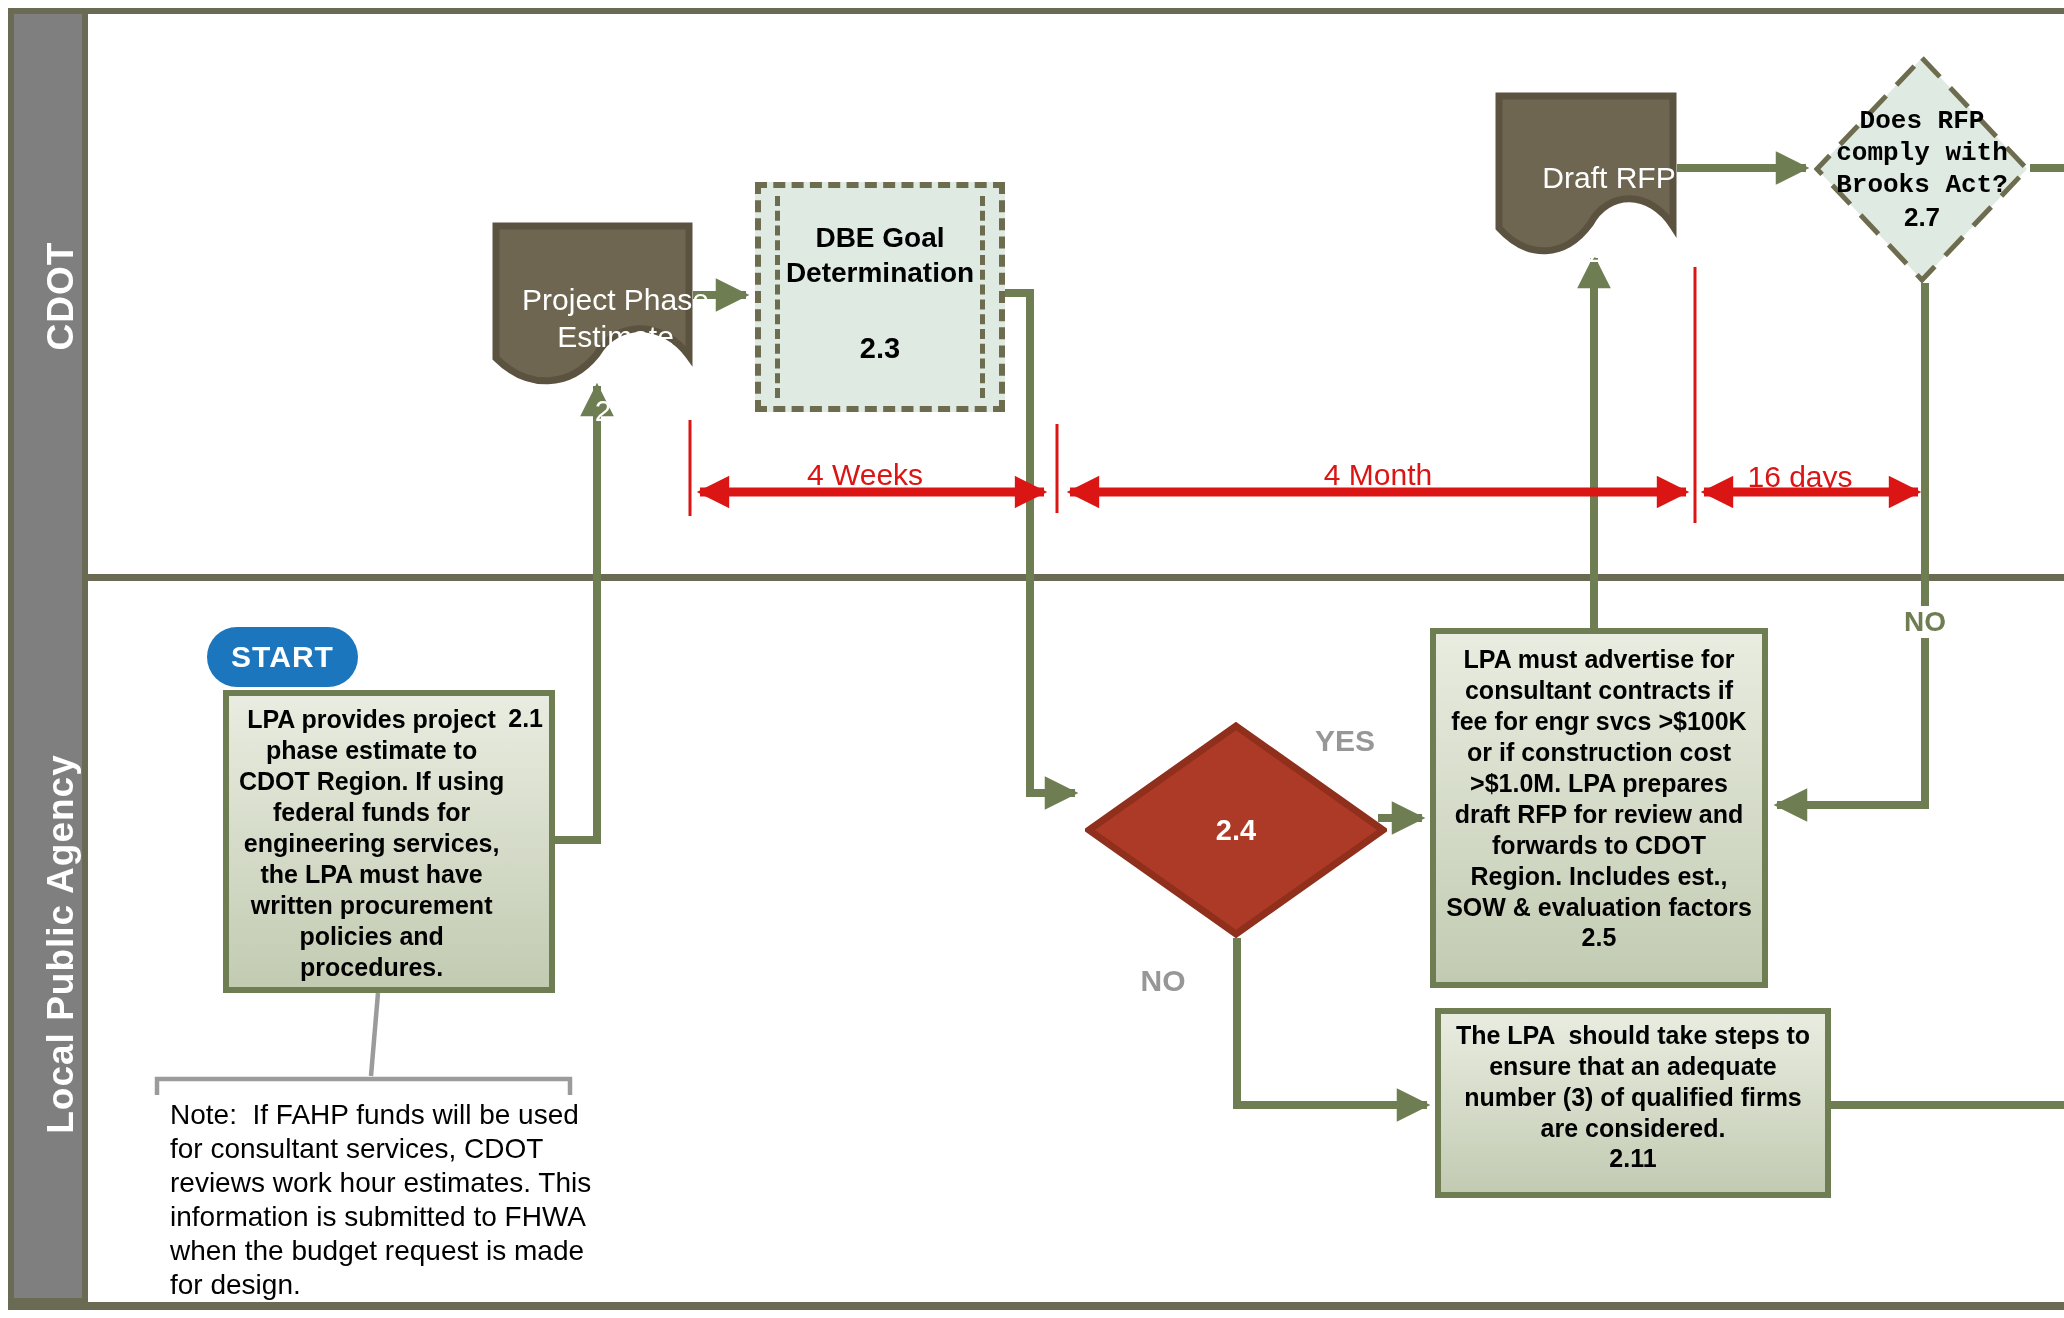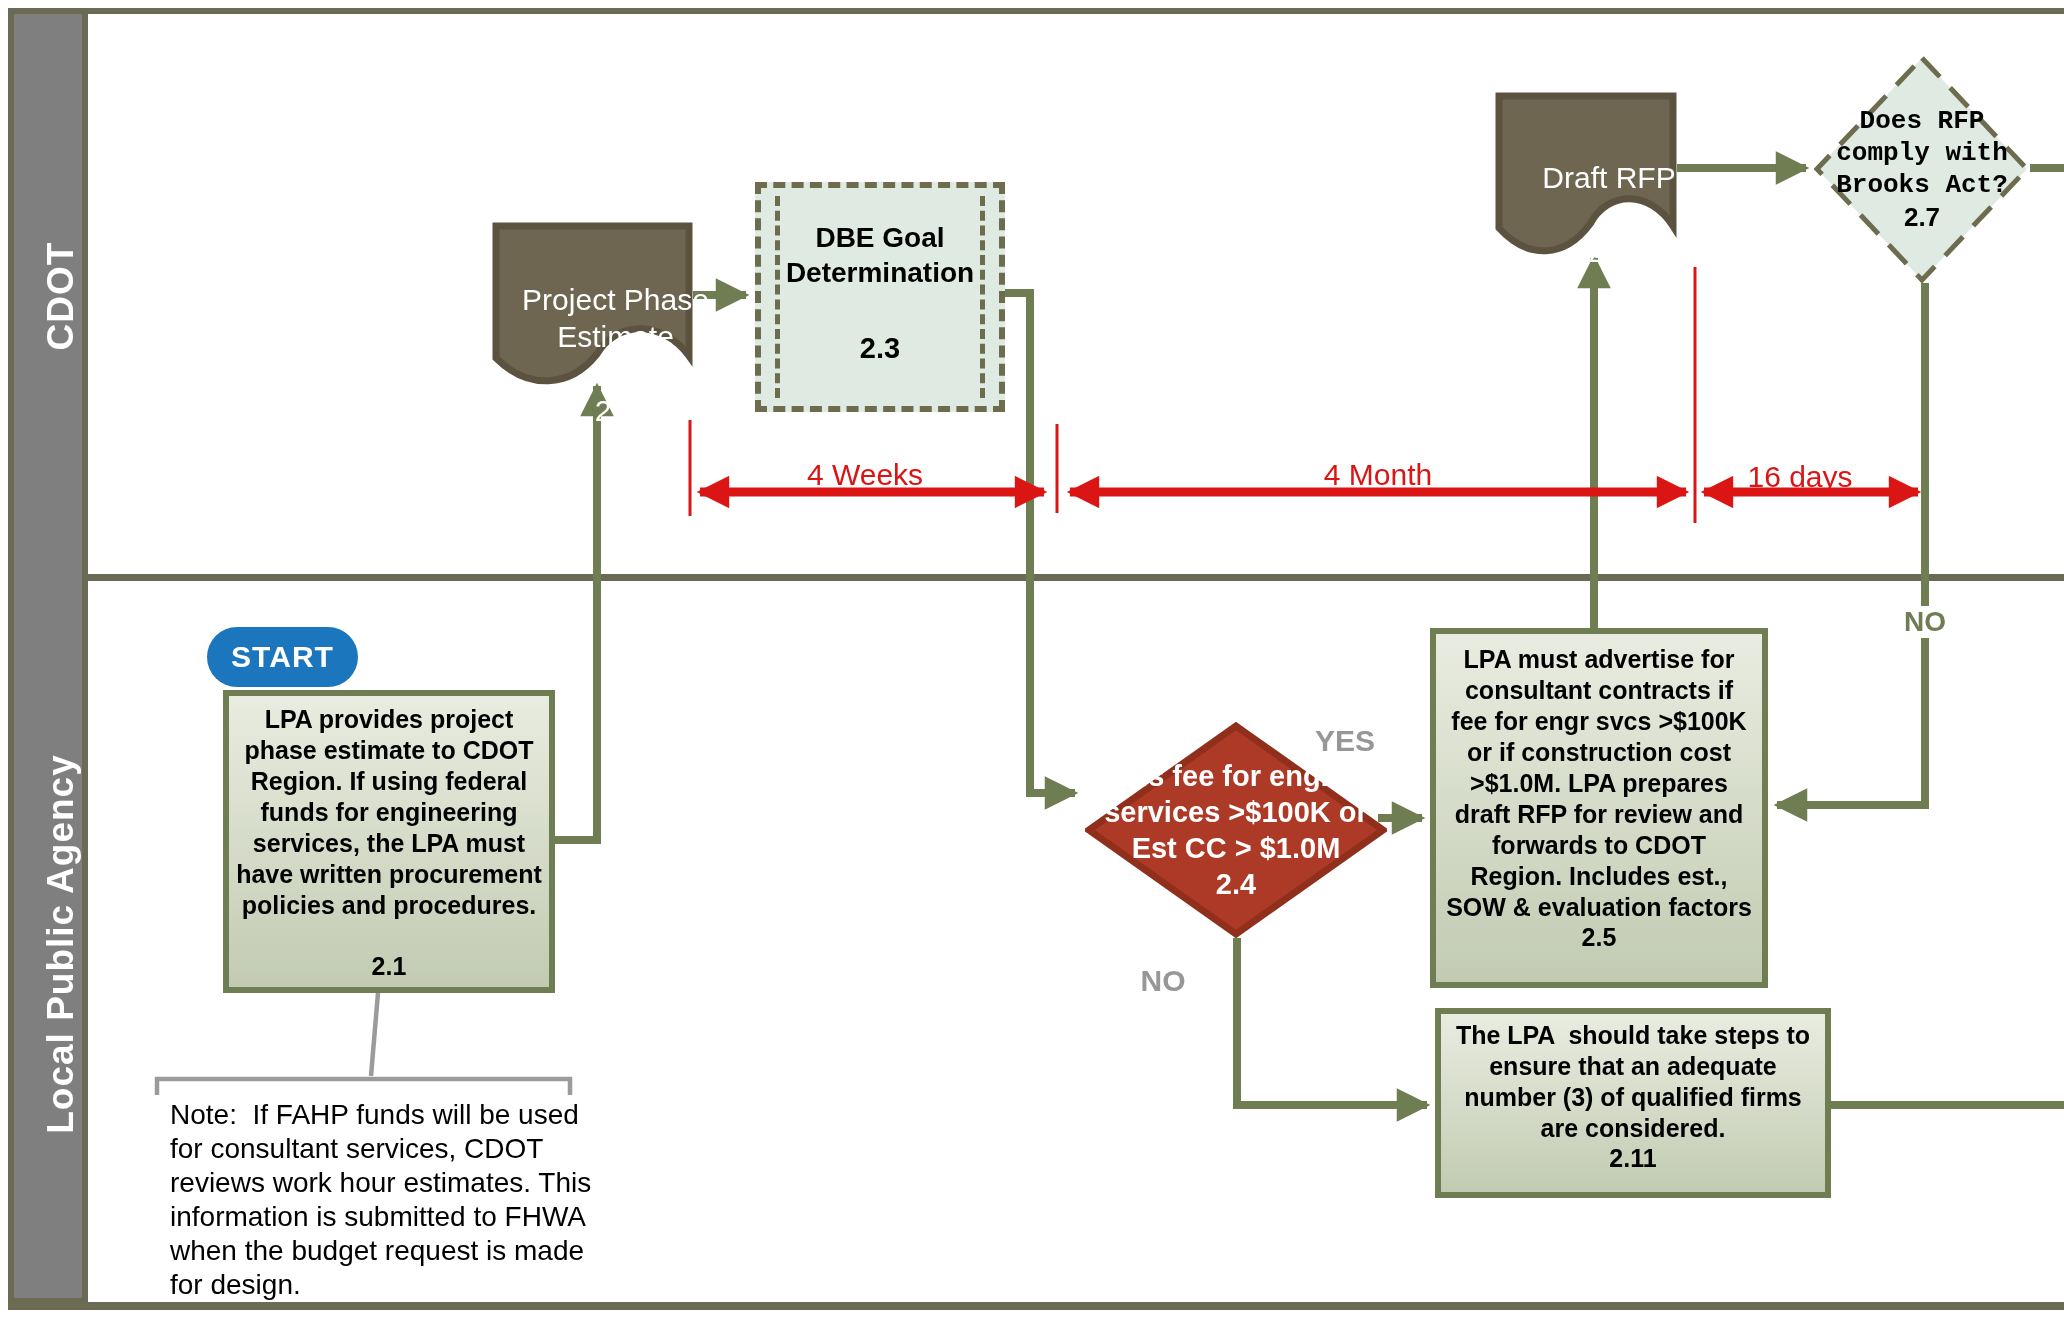--- a/index.html
+++ b/index.html
@@ -132,33 +132,30 @@
 comply with
 Brooks Act?</div>
       <div>2.7</div>
     </div>
   </div>
 
   <div class="node start-pill" style="left:207px;top:627px;width:151px;height:60px;">
     <span>START</span>
   </div>
 
-  <div class="node sage" style="left:223px;top:690px;width:332px;height:303px;display:flex;flex-direction:column;justify-content:space-between;padding:8px 6px 6px;">
+  <div class="node sage" style="left:223px;top:690px;width:332px;height:303px;display:flex;flex-direction:row;justify-content:space-between;padding:8px 6px 6px;">
     <div class="para">LPA provides project phase estimate to CDOT Region. If using federal funds for engineering services, the LPA must have written procurement policies and procedures.</div>
     <div class="nid">2.1</div>
   </div>
 
   <div class="node" style="left:1085px;top:722px;width:302px;height:216px;">
     <svg width="302" height="216">
       <polygon points="151,4 298,108 151,212 4,108" style="fill:var(--diamondRed);stroke:var(--diamondRedBorder);stroke-width:7;"></polygon>
     </svg>
     <div class="diamond-text" style="font-size:29px;line-height:36px;font-weight:bold;color:#fff;">
-      <div style="white-space:pre-line;">Is fee for engr
-services &gt;$100K or
-Est CC &gt; $1.0M</div>
       <div>2.4</div>
     </div>
   </div>
 
   <div class="node sage center-col" style="left:1430px;top:628px;width:338px;height:360px;padding:10px 10px 4px;">
     <div class="para">LPA must advertise for consultant contracts if fee for engr svcs &gt;$100K or if construction cost &gt;$1.0M. LPA prepares draft RFP for review and forwards to CDOT Region. Includes est., SOW &amp; evaluation factors</div>
     <div class="nid">2.5</div>
   </div>
 
   <div class="node sage center-col" style="left:1435px;top:1008px;width:396px;height:190px;padding:6px 4px 2px;">

